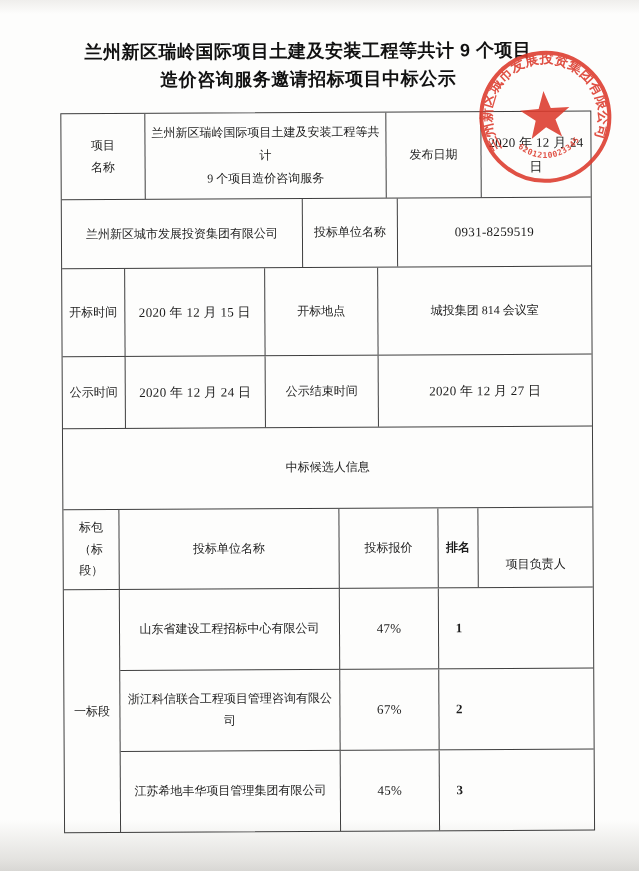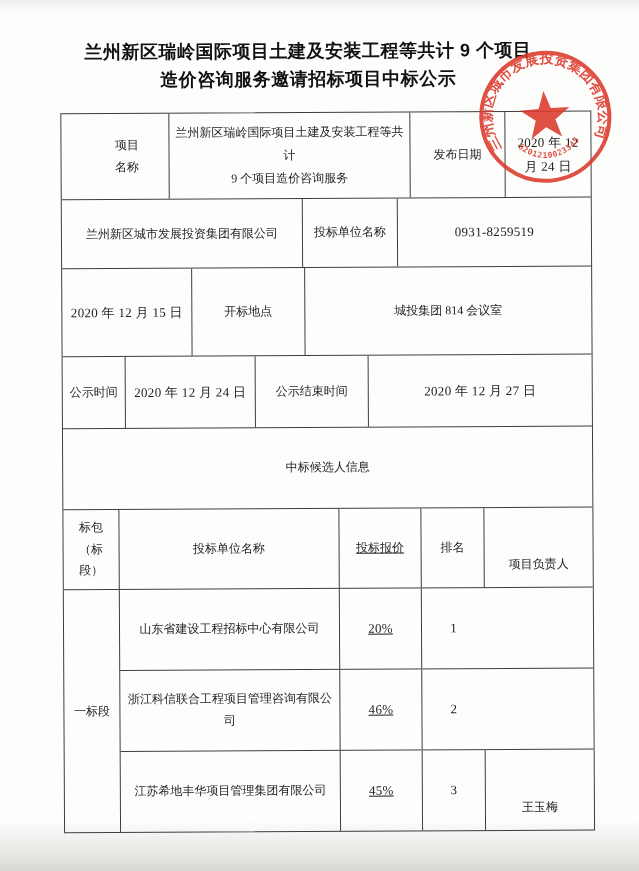--- a/index.html
+++ b/index.html
@@ -30,23 +30,23 @@
   .cell{
     display:flex;align-items:center;justify-content:center;
     text-align:center;box-sizing:border-box;
     border-right:1px solid #3e3e3e;
     padding:2px 4px;line-height:1.8;
     white-space:pre-line;
   }
   .cell:last-child{border-right:none;}
   .r1{height:86px;} .r2{height:69px;} .r3{height:88px;} .r4{height:72px;}
   .r5{height:81px;} .r6{height:80px;}
-  .w-a1{width:84px;margin-left:24px;} .w-a2{width:241px;line-height:1.9;} .w-a3{width:95px;} .w-a4{flex:1;}
-  .w-b1{width:63px;} .w-b2{width:130px;} .w-b3{width:113px;} .w-b4{flex:1;}
-  .w-c1{width:56px;} .w-c2{width:220px;} .w-c3{width:82px;text-decoration:underline;} .w-c4{width:63px;} .w-c5{flex:1;margin-top:35px;}
+  .w-a1{width:84px;} .w-a2{width:241px;line-height:1.9;} .w-a3{width:95px;} .w-a4{flex:1;}
+  .w-b1{width:63px;} .w-b2{width:140px;} .w-b3{width:113px;} .w-b4{flex:1;}
+  .w-c1{width:56px;} .w-c2{width:220px;} .w-c3{width:99px;} .w-c4{width:40px;font-weight:bold;} .w-c5{flex:1;margin-top:35px;}
   .bids{display:flex;}
   .pkgcell{
     width:56px;box-sizing:border-box;border-right:1px solid #3e3e3e;
     display:flex;align-items:center;justify-content:center;text-align:center;
   }
   .bidcol{flex:1;display:flex;flex-direction:column;}
   .bidrow{display:flex;height:81px;border-bottom:1px solid #3e3e3e;box-sizing:border-box;}
   .bidrow:last-child{height:80px;border-bottom:none;}
   .num{font-size:13px;letter-spacing:0.3px;}
   .seal{
@@ -76,20 +76,21 @@
       <div class="cell w-a4 num">2020 年 12 月 24 日</div>
     </div>
 
     <div class="row r2">
       <div class="cell w-a2">兰州新区城市发展投资集团有限公司</div>
       <div class="cell w-a3">投标单位名称</div>
       <div class="cell w-a4 num">0931-8259519</div>
     </div>
 
     <div class="row r3">
+      <div class="cell w-b1">开标时间</div>
       <div class="cell w-b2 num">2020 年 12 月 15 日</div>
       <div class="cell w-b3">开标地点</div>
       <div class="cell w-b4">城投集团 814 会议室</div>
     </div>
 
     <div class="row r4">
       <div class="cell w-b1">公示时间</div>
       <div class="cell w-b2 num">2020 年 12 月 24 日</div>
       <div class="cell w-b3">公示结束时间</div>
       <div class="cell w-b4 num">2020 年 12 月 27 日</div>
@@ -106,33 +107,32 @@
       <div class="cell w-c3">投标报价</div>
       <div class="cell w-c4">排名</div>
       <div class="cell w-c5">项目负责人</div>
     </div>
 
     <div class="row bids" style="border-bottom:none">
       <div class="pkgcell">一标段</div>
       <div class="bidcol">
         <div class="bidrow">
           <div class="cell w-c2">山东省建设工程招标中心有限公司</div>
-          <div class="cell w-c3 num">20%</div>
+          <div class="cell w-c3 num">47%</div>
           <div class="cell w-c4 num">1</div>
         </div>
         <div class="bidrow">
           <div class="cell w-c2">浙江科信联合工程项目管理咨询有限公司</div>
-          <div class="cell w-c3 num">46%</div>
+          <div class="cell w-c3 num">67%</div>
           <div class="cell w-c4 num">2</div>
         </div>
         <div class="bidrow">
           <div class="cell w-c2">江苏希地丰华项目管理集团有限公司</div>
           <div class="cell w-c3 num">45%</div>
           <div class="cell w-c4 num">3</div>
-          <div class="cell w-c5">王玉梅</div>
         </div>
       </div>
     </div>
 
   </div>
 
   <svg class="seal" viewBox="0 0 150 150">
     <defs>
       <path id="sealTopArc" d="M 29 103 A 53.85 53.85 0 1 1 121 103" fill="none"></path>
       <path id="sealBottomArc" d="M 44 102 A 41.1 41.1 0 0 0 106 102" fill="none"></path>

